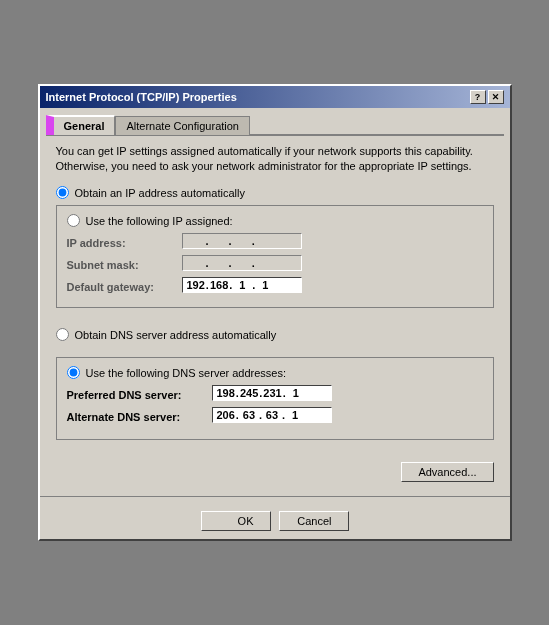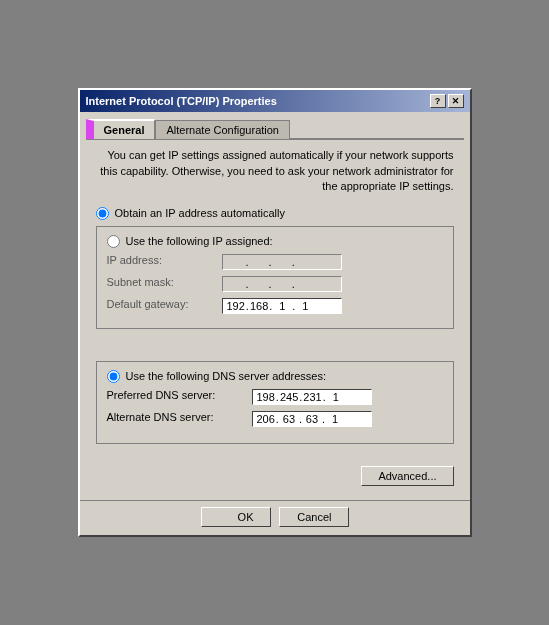--- a/index.html
+++ b/index.html
@@ -13,21 +13,21 @@
       display: flex;
       justify-content: center;
       align-items: center;
       width: 549px;
       height: 625px;
       font-family: 'Tahoma', 'Arial', sans-serif;
       font-size: 11px;
     }
 
     .dialog-window {
-      width: 394px;
+      width: 474px;
       background: #d4d0c8;
       border: 2px solid #ffffff;
       border-right-color: #404040;
       border-bottom-color: #404040;
       box-shadow: 1px 1px 0 #808080;
     }
 
     .title-bar {
       background: linear-gradient(to right, #0a246a, #a6b5d7);
       color: white;
@@ -101,21 +101,20 @@
       top: 2px;
       border: 1px solid #808080;
       border-bottom: 1px solid #808080;
     }
 
     .description-text {
       font-size: 11px;
       line-height: 1.4;
       margin: 8px 10px 12px 10px;
       color: #000;
-      text-align: right;
     }
 
     .radio-item {
       display: flex;
       align-items: center;
       margin-bottom: 6px;
       font-size: 11px;
     }
 
     .radio-item input[type="radio"] {
@@ -125,22 +124,23 @@
 
     .group-box {
       border: 1px solid #808080;
       margin: 6px 10px;
       padding: 8px 10px;
       position: relative;
     }
 
     .form-row {
       display: flex;
-      align-items: flex-start;
+      align-items: flex-end;
       margin-bottom: 6px;
+      font-weight: bold;
     }
 
     .form-label {
       font-size: 11px;
       color: #555;
       width: 115px;
       flex-shrink: 0;
     }
 
     .form-label-dark {
@@ -211,21 +211,21 @@
       text-align: right;
     }
 
     .btn-advanced {
       min-width: 78px;
     }
 
     .bottom-buttons {
       display: flex;
       justify-content: center;
-      padding: 6px 10px 8px 10px;
+      padding: 14px 10px 8px 10px;
       gap: 8px;
       border-top: 1px solid #808080;
       margin-top: 4px;
     }
 
     .radio-group-section {
       margin: 4px 10px;
     }
   </style>
 </head>
@@ -302,20 +302,26 @@
           <span class="ip-dot"> . </span>
           <span class="ip-segment">1</span>
           <span class="ip-dot"> . </span>
           <span class="ip-segment">1</span>
         </div>
       </div>
     </div>
 
     <div class="spacer"></div>
 
+    <div class="radio-group-section">
+      <div class="radio-item">
+        <input type="radio" name="dns_mode" style="">
+        <span>Obtain DNS server address automatically</span>
+      </div>
+    </div>
 
     <div class="dns-group">
       <div class="radio-item">
         <input type="radio" name="dns_mode" checked="" style="">
         <span>Use the following DNS server addresses:</span>
       </div>
 
       <div class="form-row">
         <span class="form-label-dark">Preferred DNS server:</span>
         <div class="ip-input white-bg">

